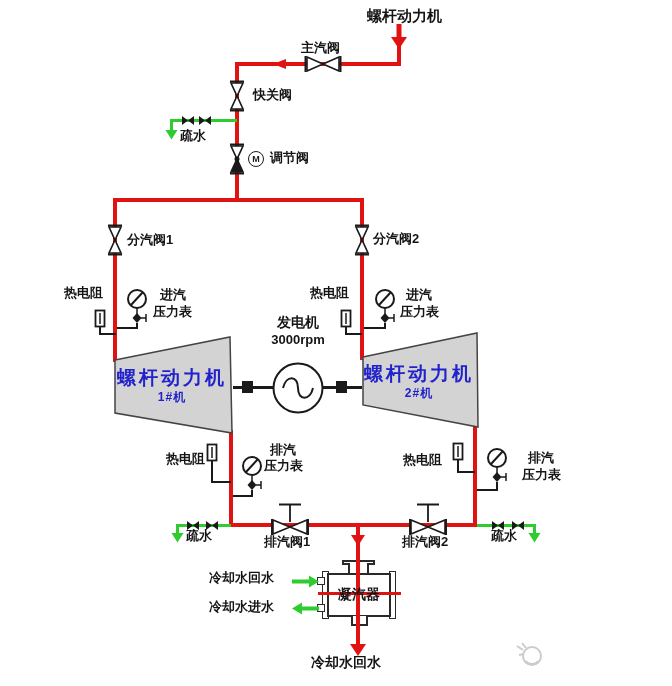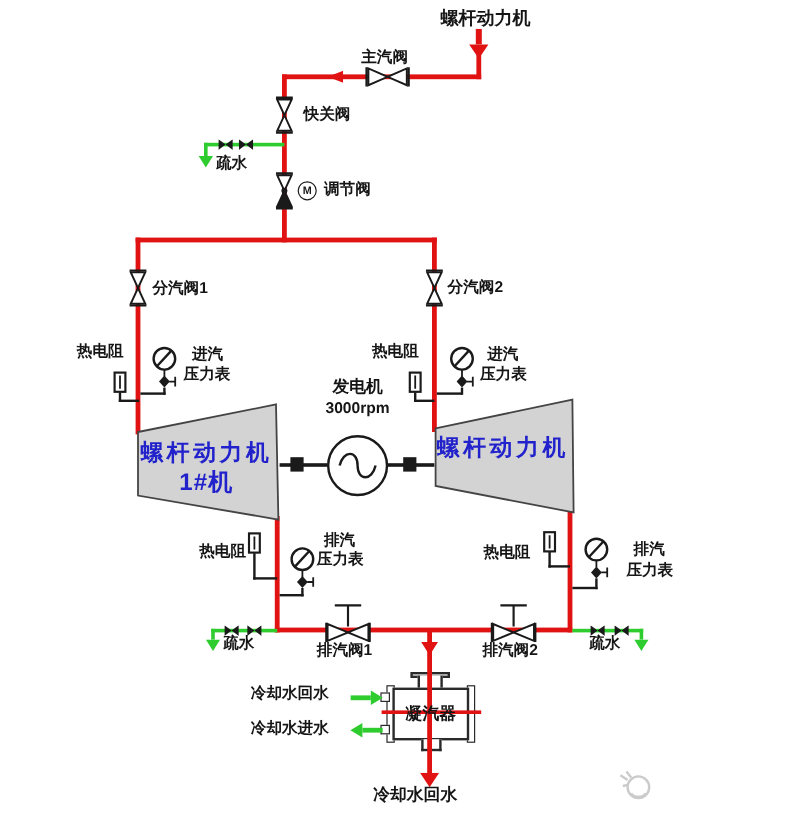--- a/index.html
+++ b/index.html
@@ -16,21 +16,21 @@
     white-space:nowrap;line-height:1.1;
   }
   .big{font-size:15px;}
   .mid{font-size:14px;}
   .ctr{text-align:center;}
   .turbine-text{
     position:absolute;text-align:center;color:var(--turbine-text);
     font-weight:bold;line-height:1.2;
   }
   .turbine-text .t1{font-size:19px;letter-spacing:3px;}
-  .turbine-text .t2{font-size:20px;letter-spacing:1px;}
+  .turbine-text .t2{font-size:12px;letter-spacing:1px;}
   .motor-circle{
     position:absolute;width:14px;height:14px;border:1.6px solid #1a1a1a;border-radius:50%;
     background:#fff;display:flex;align-items:center;justify-content:center;
     font-size:9px;font-weight:bold;color:#1a1a1a;
   }
   .cond-part{position:absolute;background:#fff;border:2px solid #2a2a2a;box-sizing:border-box;}
   .watermark{position:absolute;color:var(--watermark);font-weight:bold;font-size:17px;letter-spacing:1px;}
   svg{display:block;}
 </style>
 </head>
@@ -110,20 +110,21 @@
   <div class="turbine-text" style="left:114px;top:367px;width:116px;">
     <div class="t1">螺杆动力机</div>
     <div class="t2">1#机</div>
   </div>
 
   <svg class="abs" style="left:361px;top:331px;" width="120" height="98" viewBox="0 0 120 98">
     <polygon points="2,26 116,2 117,96 2,74" style="fill:var(--turbine-fill);" stroke="#444" stroke-width="1.5"></polygon>
   </svg>
   <div class="turbine-text" style="left:362px;top:363px;width:114px;">
     <div class="t1">螺杆动力机</div>
+    <div class="t2">2#机</div>
   </div>
 
   <svg class="abs" style="left:270px;top:361px;" width="56" height="56" viewBox="0 0 56 56">
     <circle cx="28" cy="27" r="24.5" fill="#fff" stroke="#1a1a1a" stroke-width="2"></circle>
     <path d="M 13 27 C 16 14, 28 14, 28 27 C 28 40, 40 40, 43 27" fill="none" stroke="#1a1a1a" stroke-width="2"></path>
   </svg>
   <div class="lbl mid ctr" style="left:250px;top:315px;width:96px;">发电机</div>
   <div class="lbl ctr" style="left:250px;top:333px;width:96px;">3000rpm</div>
 
   <svg class="abs" style="left:303px;top:55px;" width="40" height="18" viewBox="0 0 40 18">

